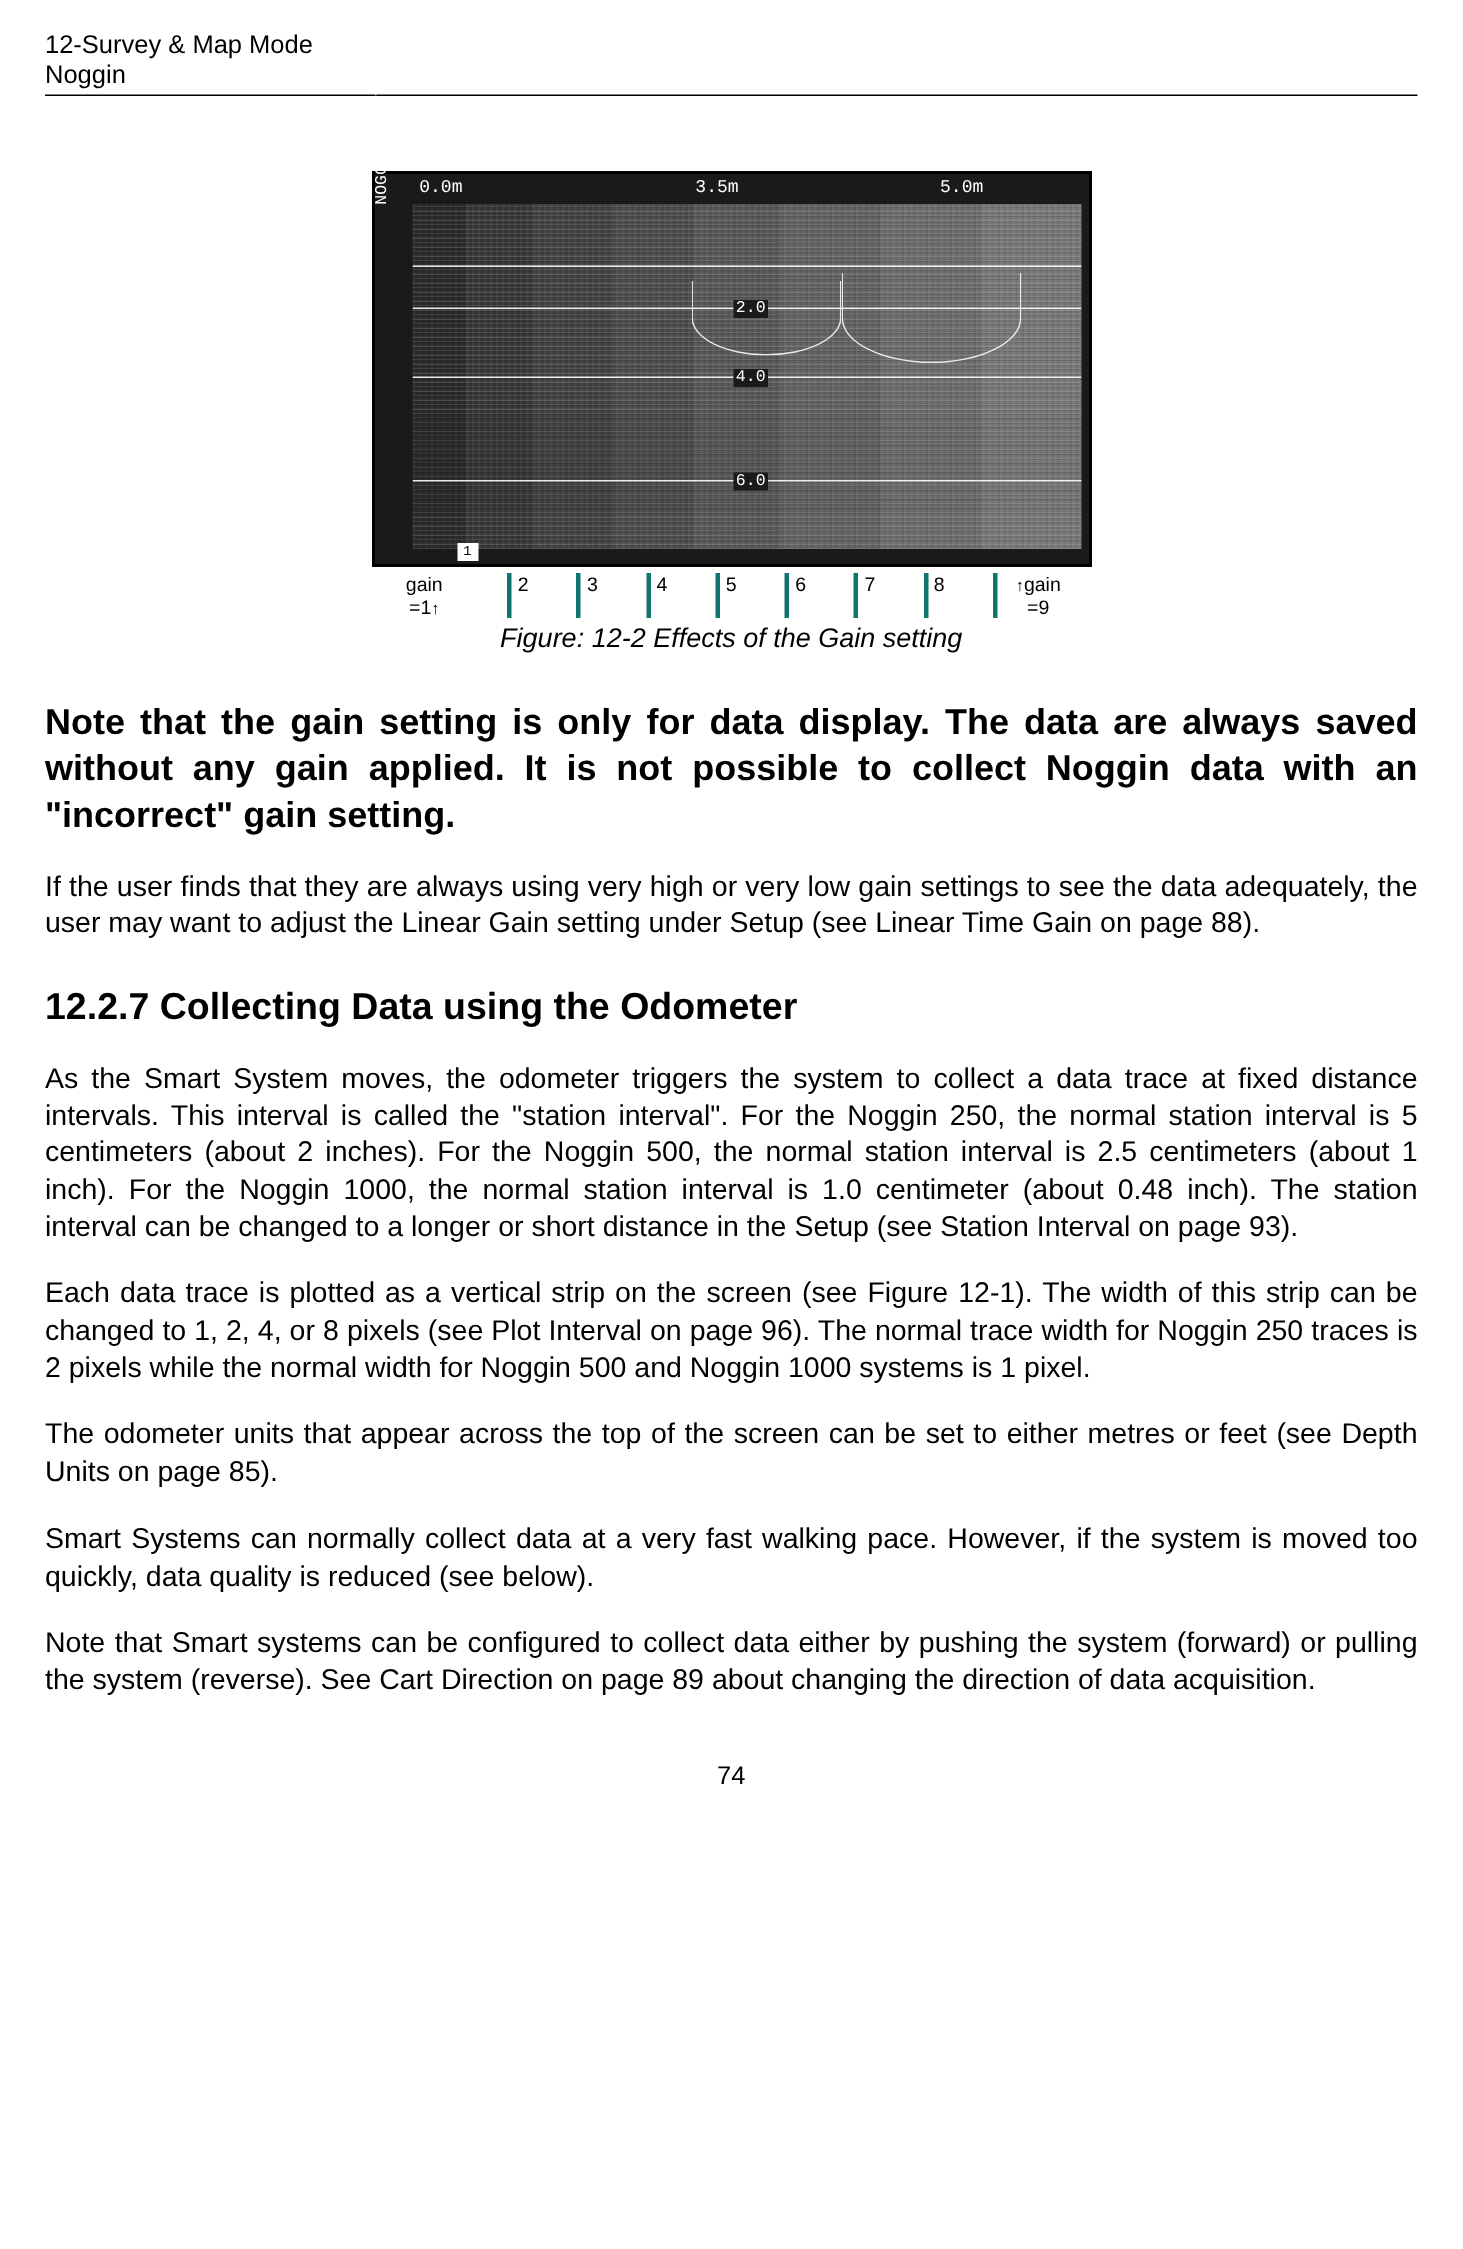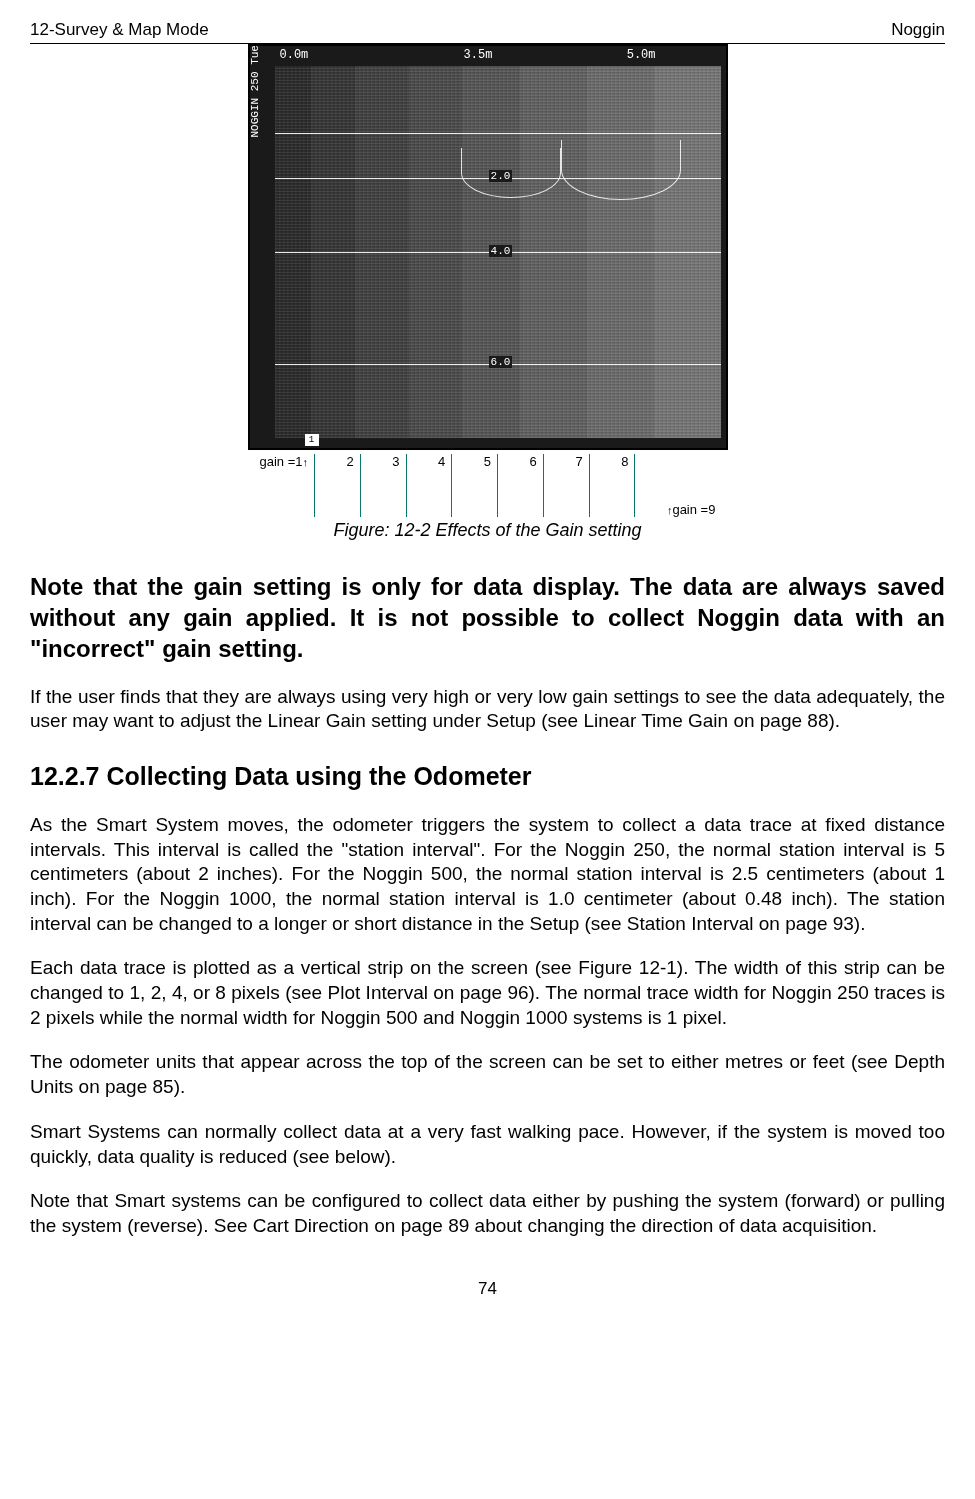--- a/index.html
+++ b/index.html
@@ -16,33 +16,35 @@
     }
     .page {
       padding: 20px 30px;
     }
     .header {
       display: flex;
       justify-content: space-between;
       font-size: 17px;
       padding-bottom: 3px;
       border-bottom: 1.5px solid black;
+      margin-bottom: 50px;
+      flex-direction: column;
     }
     .figure-container {
       text-align: center;
       margin-bottom: 30px;
     }
     .figure-image {
       display: inline-block;
       width: 480px;
       position: relative;
     }
     .radar-display {
       width: 480px;
-      height: 406px;
+      height: 264px;
       background: #1a1a1a;
       position: relative;
       border: 2px solid black;
       padding-left: 34px;
     }
     .radar-top-labels {
       position: absolute;
       top: 2px;
       left: 0;
       width: 100%;
@@ -118,31 +120,30 @@
       display: flex;
       justify-content: space-between;
       font-size: 13px;
       margin-top: 4px;
       padding: 0 12px;
     }
     .gain-arrow {
       font-size: 11px;
     }
     .gain-item {
-      border-right: 1px solid #0f766e;
-      padding-right: 6px;
+      border-right: 3px solid #0f766e;
+      padding-right: 32px;
       padding-left: 4px;
     }
     .gain-item-first {
       padding-left: 0;
     }
     .gain-item-last {
       border-right: none;
       padding-right: 0;
-      margin-top: 48px;
     }
     .figure-caption {
       font-style: italic;
       font-size: 18px;
       margin-top: 3px;
     }
     .bold-para {
       font-weight: bold;
       font-size: 24px;
       text-align: justify;

